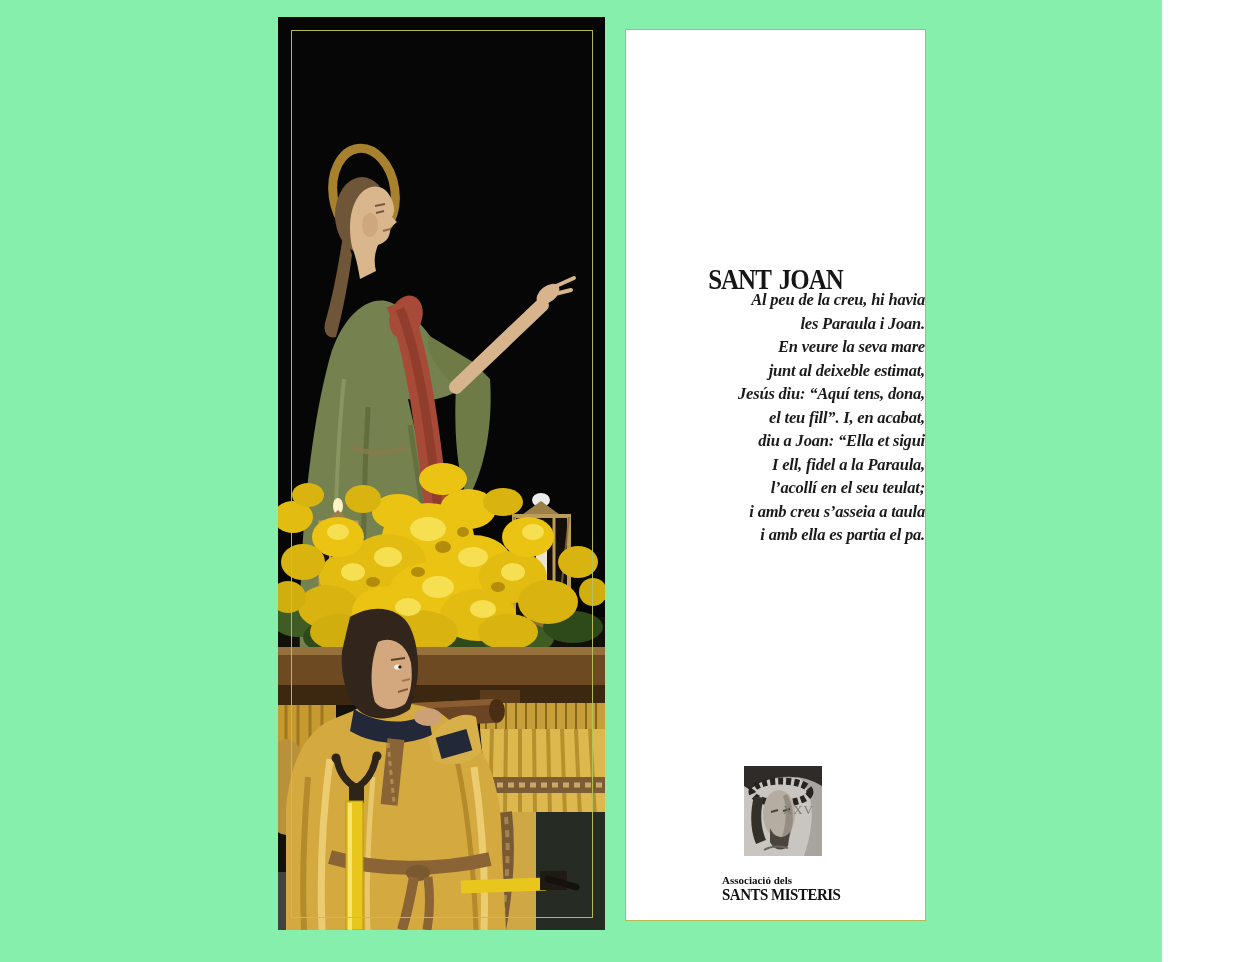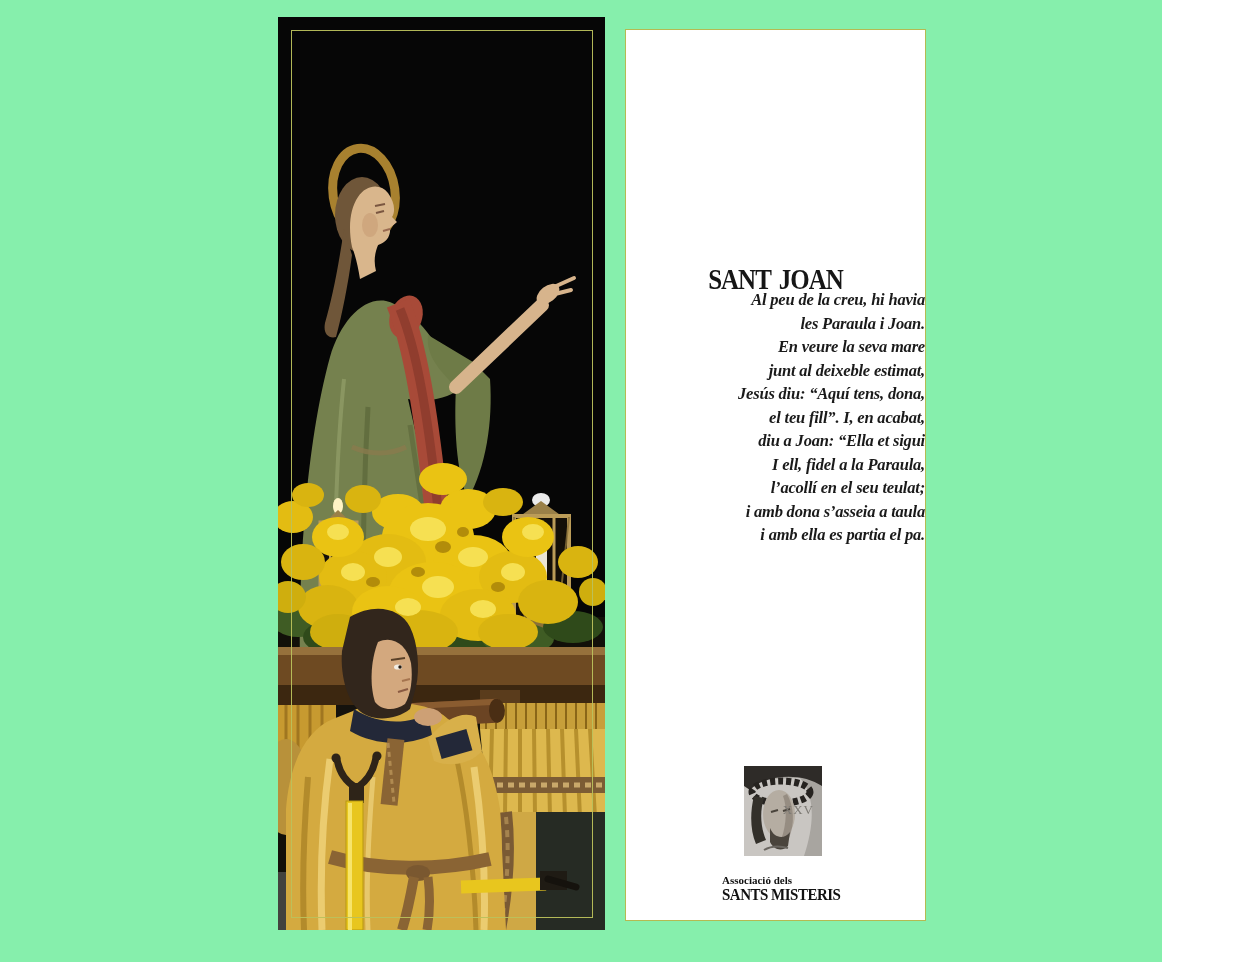--- a/index.html
+++ b/index.html
@@ -244,21 +244,21 @@
     <div class="poem">
       <div>Al peu de la creu, hi havia</div>
       <div>les Paraula i Joan.</div>
       <div>En veure la seva mare</div>
       <div>junt al deixeble estimat,</div>
       <div>Jesús diu: “Aquí tens, dona,</div>
       <div>el teu fill”. I, en acabat,</div>
       <div>diu a Joan: “Ella et sigui</div>
       <div>I ell, fidel a la Paraula,</div>
       <div>l’acollí en el seu teulat;</div>
-      <div>i amb dona s’asseia a taula</div>
+      <div>i amb creu s’asseia a taula</div>
       <div>i amb ella es partia el pa.</div>
     </div>
 
     <div class="logo-block">
       <svg class="logo-img" viewBox="0 0 78 90">
         <rect x="0" y="0" width="78" height="90" fill="#c9c6c2"></rect>
         <path d="M0,0 L78,0 L78,90 L60,90 C70,60 72,30 56,12 L0,14 Z" fill="#a8a5a0"></path>
         <path d="M0,0 L78,0 L78,20 C58,6 22,8 6,24 L0,20 Z" fill="#2e2b28"></path>
         <ellipse cx="37" cy="26" rx="29" ry="11" fill="none" stroke="#262320" stroke-width="7" stroke-dasharray="5 3"></ellipse>
         <path d="M10,30 C6,46 6,64 12,78 L22,74 C16,60 16,44 20,32 Z" fill="#33302a"></path>

